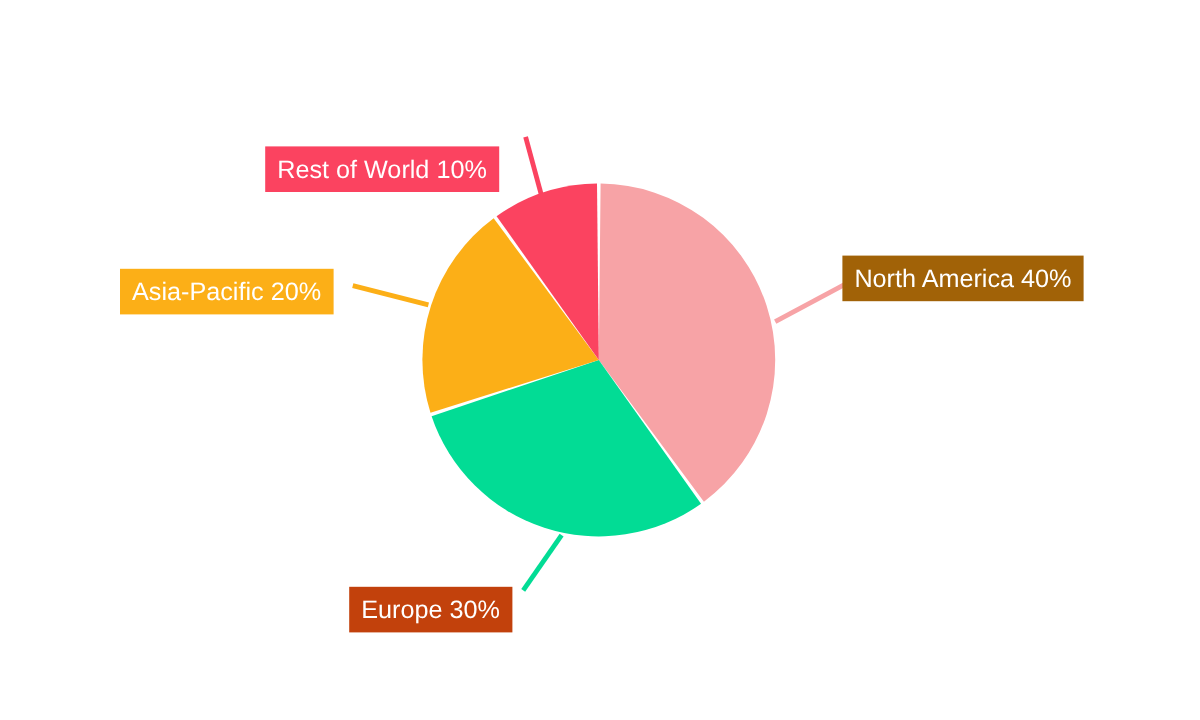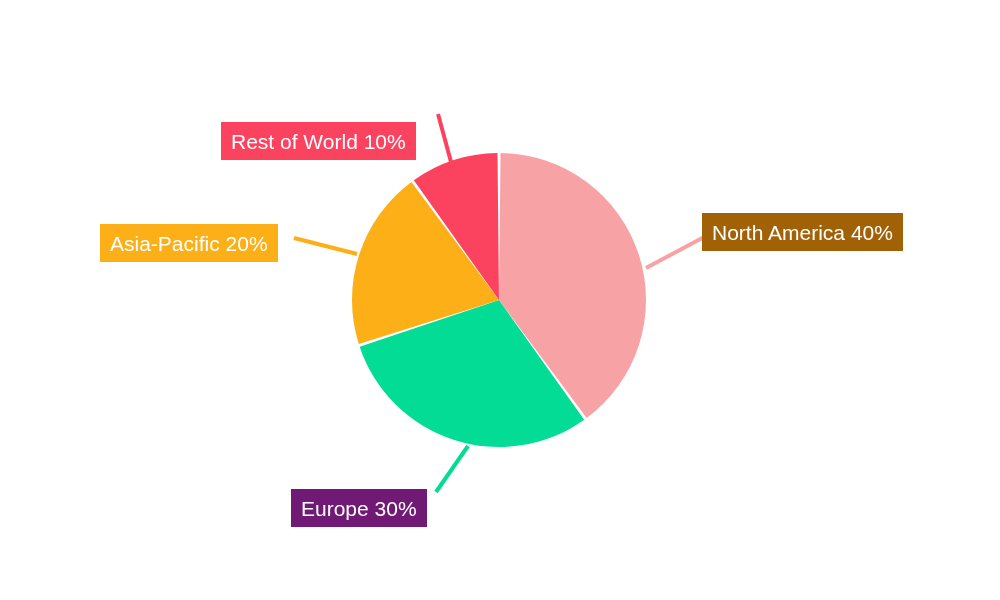--- a/index.html
+++ b/index.html
@@ -40,21 +40,21 @@
     height: 38px;
   }
   #label-north-america {
     left: 702px;
     top: 213px;
     background: #a16207;
   }
   #label-europe {
     left: 291px;
     top: 489px;
-    background: #701a75;
+    background: #c2410c;
   }
   #label-asia-pacific {
     left: 100px;
     top: 224px;
     background: #fcaf17;
   }
   #label-rest-of-world {
     left: 221px;
     top: 74px;
     background: #fb4360;

